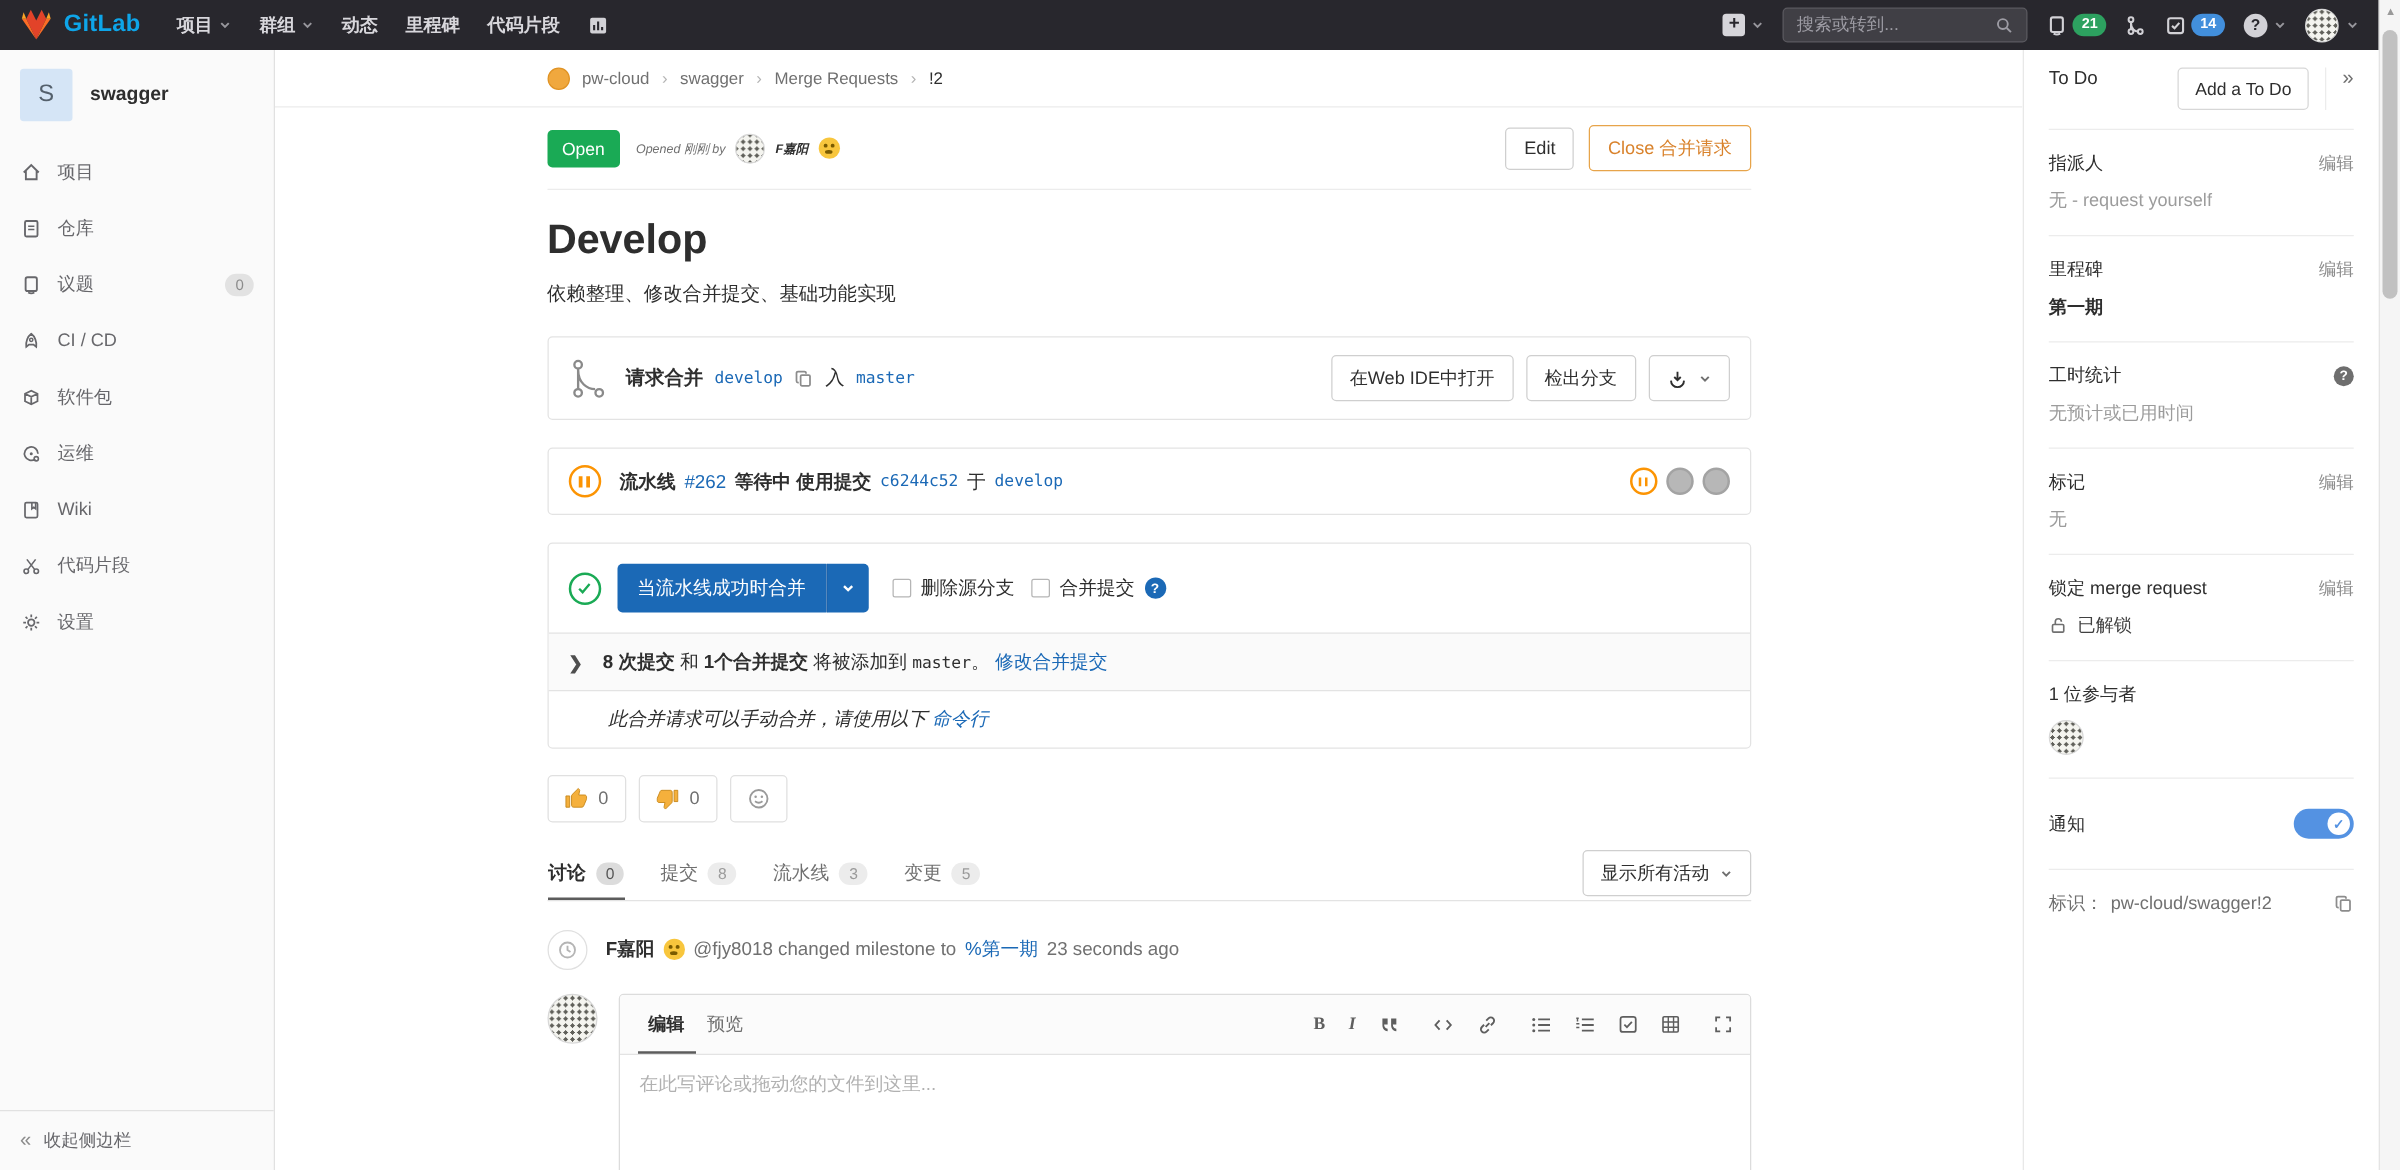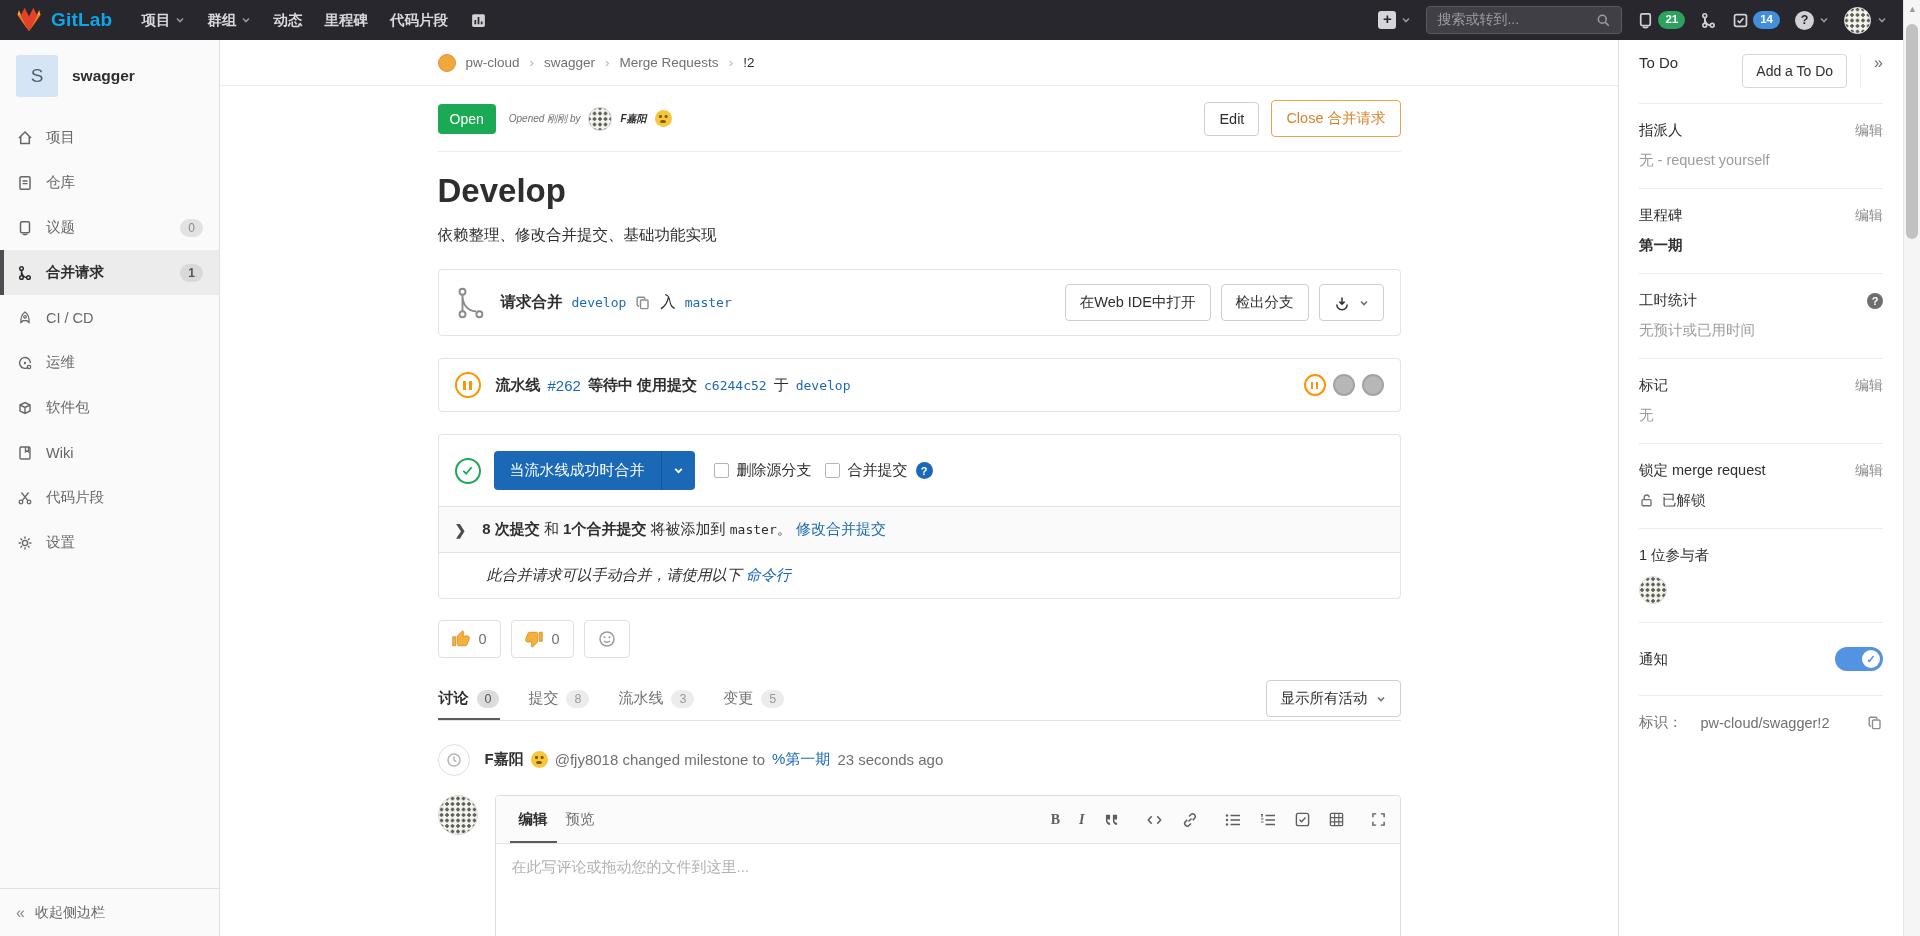--- a/index.html
+++ b/index.html
@@ -298,50 +298,40 @@
     <span>仓库</span>
   </div>
   <div class="nav-item">
     <svg width="16" height="16" viewBox="0 0 16 16">
         <rect x="3.5" y="1.8" width="9" height="11" rx="1.5" stroke="#67676b" stroke-width="1.5" fill="none"></rect>
         <path d="M5.5 14 a3.5 2 0 0 0 5 0" stroke="#67676b" stroke-width="1.3" fill="none"></path>
       </svg>
     <span>议题</span>
     <span class="pill">0</span>
   </div>
-  <div class="nav-item active">
-    <svg width="16" height="16" viewBox="0 0 16 16">
-        <circle cx="4.5" cy="3.5" r="1.8" stroke="#2e2e2e" stroke-width="1.5" fill="none"></circle>
-        <circle cx="4.5" cy="12.5" r="1.8" stroke="#2e2e2e" stroke-width="1.5" fill="none"></circle>
-        <circle cx="11.5" cy="12.5" r="1.8" stroke="#2e2e2e" stroke-width="1.5" fill="none"></circle>
-        <path d="M4.5 5.4 V10.6 M4.5 5.4 C4.5 10.7 7.6 12.5 9.6 12.5" stroke="#2e2e2e" stroke-width="1.5" fill="none"></path>
-      </svg>
-    <span>合并请求</span>
-    <span class="pill">1</span>
-  </div>
   <div class="nav-item">
     <svg width="16" height="16" viewBox="0 0 16 16">
         <path d="M4 12.5 C3.4 8.5 5.2 4 8 2 C10.8 4 12.6 8.5 12 12.5 L9.8 10.6 H6.2 Z" stroke="#67676b" stroke-width="1.4" fill="none"></path>
         <circle cx="8" cy="6.8" r="1.3" stroke="#67676b" stroke-width="1.2" fill="none"></circle>
       </svg>
     <span>CI / CD</span>
+  </div>
+  <div class="nav-item">
+    <svg width="16" height="16" viewBox="0 0 16 16">
+        <path d="M3 5 L8 2.5 L13 5 V11 L8 13.5 L3 11 Z M3 5 L8 7.5 L13 5 M8 7.5 V13.5" stroke="#67676b" stroke-width="1.4" fill="none"></path>
+      </svg>
+    <span>软件包</span>
   </div>
   <div class="nav-item">
     <svg width="16" height="16" viewBox="0 0 16 16">
         <path d="M13.4 8 a5.4 5.4 0 1 0 -2.2 4.3" stroke="#67676b" stroke-width="1.4" fill="none"></path>
         <circle cx="12" cy="12" r="1.7" stroke="#67676b" stroke-width="1.3" fill="none"></circle>
         <circle cx="8" cy="8" r="1.2" fill="#67676b"></circle>
       </svg>
     <span>运维</span>
-  </div>
-  <div class="nav-item">
-    <svg width="16" height="16" viewBox="0 0 16 16">
-        <path d="M3 5 L8 2.5 L13 5 V11 L8 13.5 L3 11 Z M3 5 L8 7.5 L13 5 M8 7.5 V13.5" stroke="#67676b" stroke-width="1.4" fill="none"></path>
-      </svg>
-    <span>软件包</span>
   </div>
   <div class="nav-item">
     <svg width="16" height="16" viewBox="0 0 16 16">
         <rect x="3" y="2" width="10" height="12" rx="1.2" stroke="#67676b" stroke-width="1.4" fill="none"></rect>
         <path d="M8.5 2 V7 L10 5.8 L11.5 7 V2" stroke="#67676b" stroke-width="1.3" fill="none"></path>
       </svg>
     <span>Wiki</span>
   </div>
   <div class="nav-item">
     <svg width="16" height="16" viewBox="0 0 16 16">
@@ -416,21 +406,21 @@
         <span>1 位参与者</span>
       </div>
     <div class="dot-avatar sb-avatar"></div>
   </div>
   <div class="sb-section" style="display:flex;align-items:center;padding-top:24px;padding-bottom:24px;">
     <span style="font-size:14.5px;">通知</span>
     <div class="toggle">
       <div class="toggle-knob">✓</div>
     </div>
   </div>
-  <div class="sb-section ref-row" style="border-bottom:none;gap:12px;">
+  <div class="sb-section ref-row" style="border-bottom:none;">
     <span>标识：</span>
     <span style="margin-left:6px;">pw-cloud/swagger!2</span>
     <span class="copy-btn">
       <svg width="16" height="16" viewBox="0 0 16 16">
           <rect x="5.5" y="5" width="7.5" height="8.6" rx="1" stroke="#8c8c8c" stroke-width="1.4" fill="none"></rect>
           <path d="M4 11 H3.4 A1.2 1.2 0 0 1 2.2 9.8 V3.4 A1.2 1.2 0 0 1 3.4 2.2 H8.6 A1.2 1.2 0 0 1 9.8 3.4 V4" stroke="#8c8c8c" stroke-width="1.4" fill="none"></path>
         </svg>
     </span>
   </div>
 </div>

